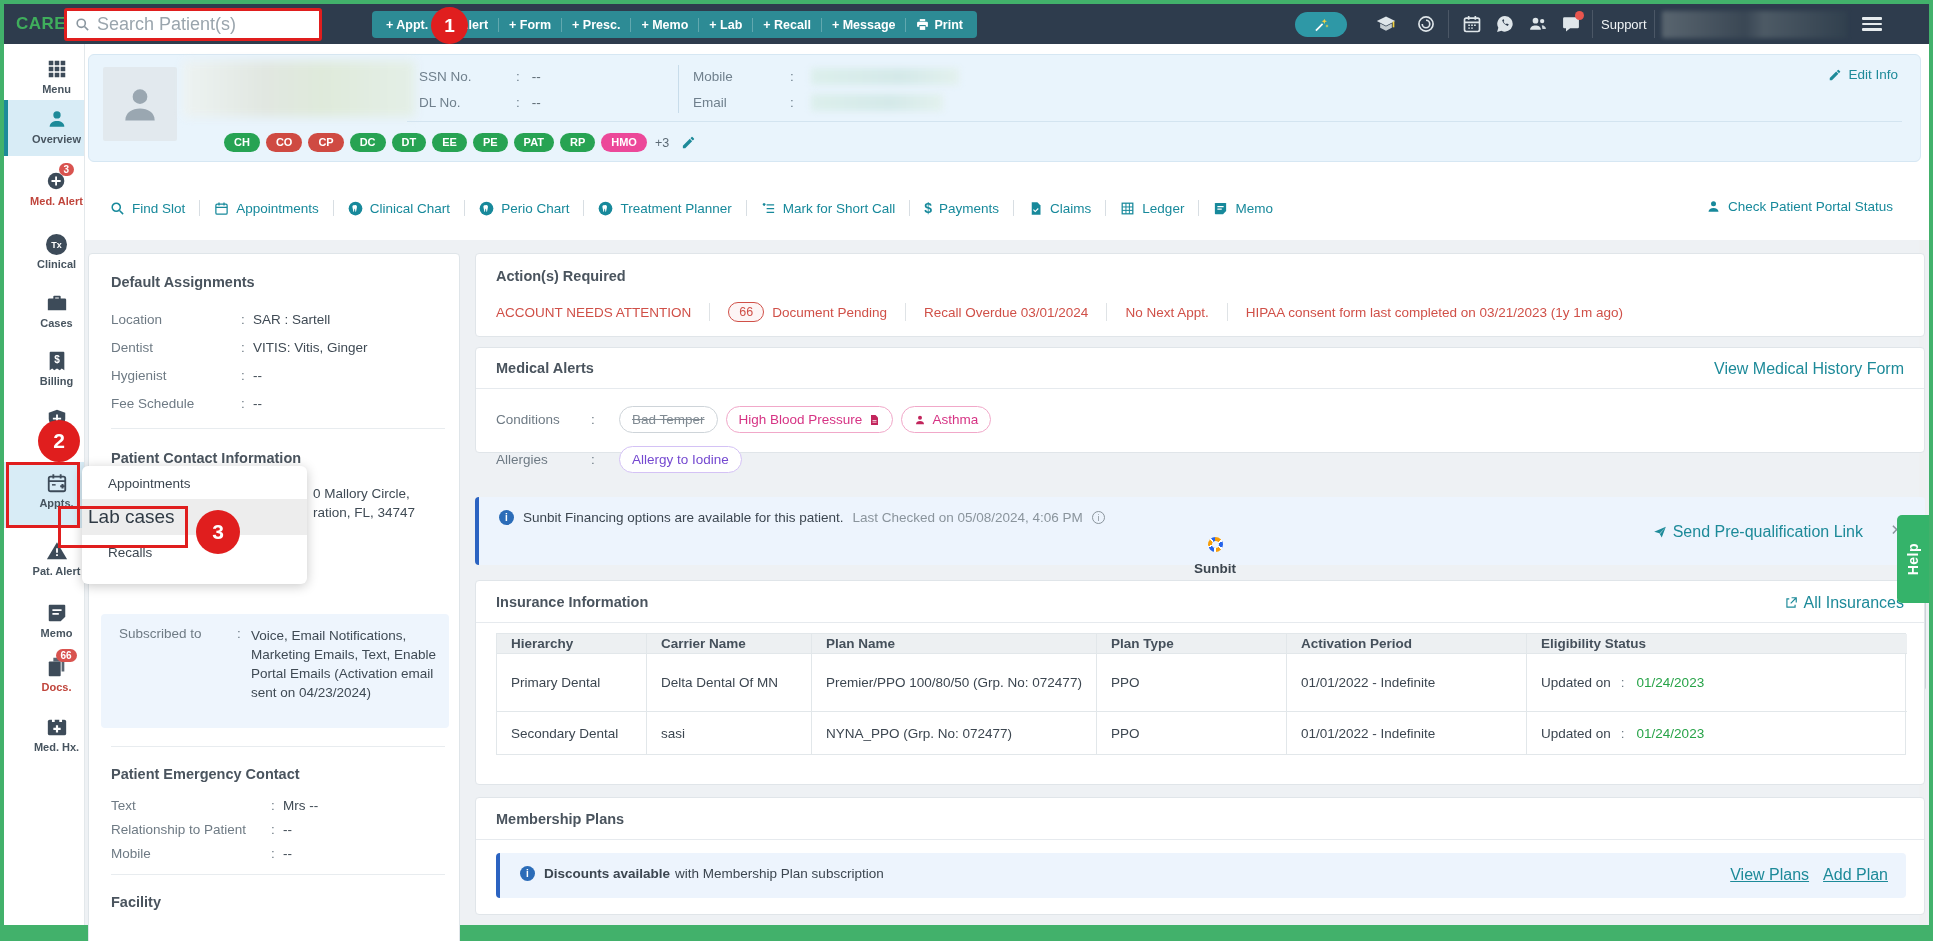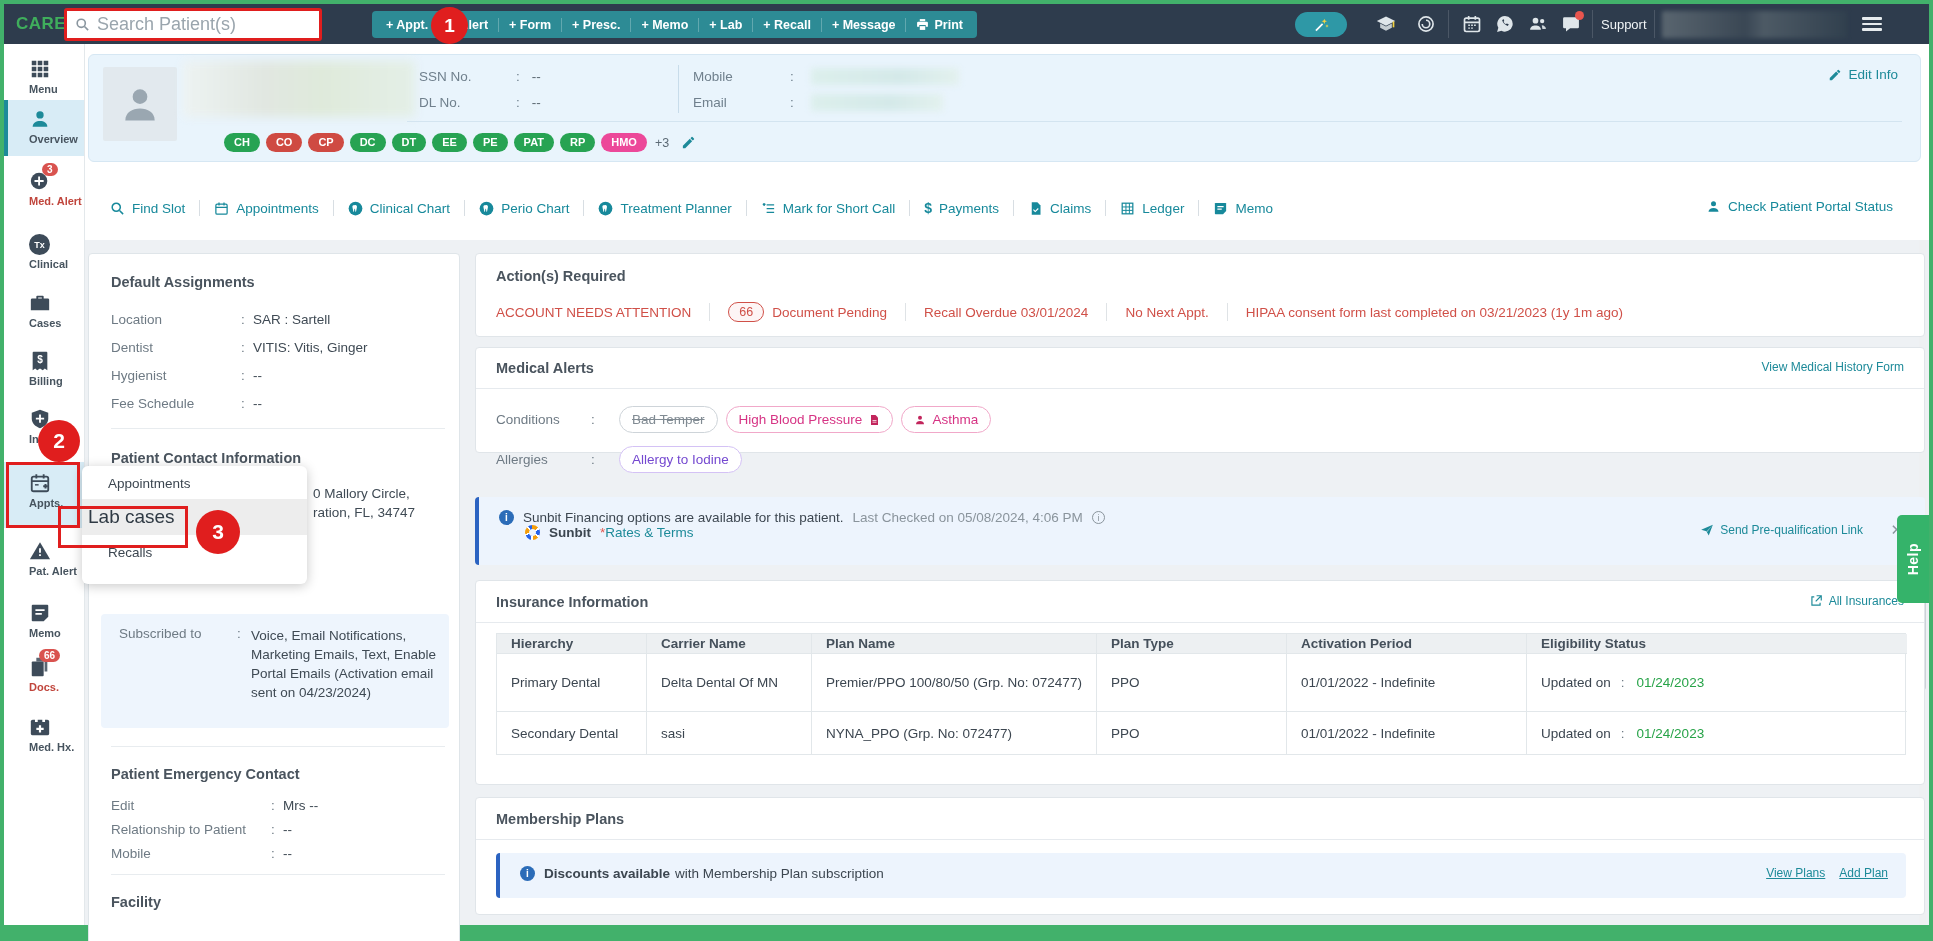--- a/index.html
+++ b/index.html
@@ -29,21 +29,21 @@
   .burger i { display:block; height:2.5px; background:#e6ebee; margin-bottom:3px; border-radius:1px; }
 
   
   .app-bg { position:absolute; left:4px; top:44px; width:1925px; height:881px; background:#fff; }
   .gray-zone { position:absolute; left:85px; top:240px; width:1844px; height:685px; background:#eef1f4; }
   .scroll-track { position:absolute; left:1919px; top:240px; width:7px; height:685px; background:#eef0f2; }
   .scroll-thumb { position:absolute; left:1919px; top:560px; width:7px; height:130px; background:#ccd2d7; border-radius:3px; }
 
   
   .sidebar { position:absolute; left:4px; top:44px; width:81px; height:881px; background:#fff; border-right:1px solid #e3e8eb; }
-  .sb-item { position:absolute; left:0; width:80px; display:flex; flex-direction:column; gap:3px; cursor:pointer;padding-left:25px; }
+  .sb-item { position:absolute; left:0; width:80px; display:flex; flex-direction:column; align-items:center; gap:3px; cursor:pointer;padding-left:25px; }
   .sb-item .ic { position:relative; width:22px; height:22px; color:#3d4b59; }
   .sb-item .ic svg { width:22px; height:22px; display:block; }
   .sb-item .lbl { font-size:11px; font-weight:bold; color:#47545f; }
   .sb-item.danger .lbl { color:#c0453c; }
   .sb-active-bg { position:absolute; left:0; width:80px; background:#d8ecf6; }
   .sb-active-bg.bordered { border-left:4px solid #1d8a99; }
   .sb-item.teal .ic { color:#1d8a99; }
   .sb-badge { position:absolute; top:-7px; left:13px; background:#d9534f; color:#fff; font-size:10px; font-weight:bold; border-radius:9px; padding:1.5px 5px; line-height:1; }
   .tx-icon { width:21px; height:21px; border-radius:50%; background:#3d4b59; color:#fff; font-size:9px; font-weight:bold; display:flex; align-items:center; justify-content:center; }
 
@@ -91,21 +91,21 @@
 
   
   .popup { position:absolute; left:82px; top:466px; width:225px; height:118px; background:#fff; border-radius:6px; box-shadow:0 2px 12px rgba(0,0,0,.22); z-index:30; }
   .popup-item { font-size:13.5px; color:#3c4650; padding:10px 0 8px 26px; cursor:pointer; }
   .popup-item.big { font-size:19px; color:#2f3a44; background:#ededed; padding:7px 0 7px 6px; }
 
   
   .card { position:absolute; background:#fff; border:1px solid #e0e5e9; border-radius:4px; }
   .card-title { position:absolute; left:20px; font-size:14.5px; font-weight:bold; color:#4a545e; }
   .card-hr { position:absolute; left:0; right:0; border-top:1px solid #e6eaee; }
-  .teal-link { color:#1d8a99; font-size:12px; display:flex; align-items:center; gap:6px; cursor:pointer; }
+  .teal-link { color:#1d8a99; font-size:16px; display:flex; align-items:center; gap:6px; cursor:pointer; }
   .teal-link svg { width:14px; height:14px; }
 
   .ar-row { position:absolute; left:20px; top:48px; display:flex; align-items:center; gap:18px; }
   .ar-item { color:#d05048; font-size:13.5px; white-space:nowrap; display:flex; align-items:center; gap:8px; }
   .ar-sep { width:1px; height:18px; background:#dfe3e6; }
   .ar-badge { border:1px solid #d05048; border-radius:12px; padding:2px 10px; font-size:12.5px; color:#d05048; background:#fdf5f5; }
 
   .ma-row { position:absolute; left:20px; display:flex; align-items:center; }
   .ma-label { width:95px; color:#6e7a84; font-size:13.5px; }
   .ma-colon { width:28px; color:#6e7a84; font-size:13.5px; }
@@ -538,21 +538,21 @@
 
     <div class="sub-box">
       <span class="l">Subscribed to</span>
       <span class="l colon"></span>
       <span class="v">Voice, Email Notifications, Marketing Emails, Text, Enable Portal Emails (Activation email sent on 04/23/2024)</span>
     </div>
 
     <div class="lp-hr" style="top:492px"></div>
     <div class="lp-title" style="top:512px">Patient Emergency Contact</div>
     <div class="lp-row wide" style="top:544px">
-      <span class="l">Edit</span>
+      <span class="l">Text</span>
         <span class="c colon"></span>
         <span class="v">Mrs --</span>
     </div>
     <div class="lp-row wide" style="top:568px">
       <span class="l">Relationship to Patient</span>
         <span class="c colon"></span>
         <span class="v">--</span>
     </div>
     <div class="lp-row wide" style="top:592px">
       <span class="l">Mobile</span>
@@ -619,21 +619,21 @@
     </div>
   </div>
 
   <div class="banner" style="left:475px; top:497px; width:1450px; height:68px; padding:13px 20px;">
     <div class="sb-line">
       <span class="info-dot">i</span>
       <span class="txt-dark">Sunbit Financing options are available for this patient.</span>
       <span class="txt-gray">Last Checked on 05/08/2024, 4:06 PM</span>
       <span class="info-outline">i</span>
     </div>
-    <div class="sb-line" style="margin-top:0; padding-left:26px;">
+    <div class="sb-line" style="margin-top:12px; padding-left:26px;flex-direction:column;">
       <span class="sunbit-logo"></span>
       <span class="txt-dark" style="font-weight:bold">Sunbit</span>
       <span style="font-size:13.5px;"><span class="star-red">*</span><span style="color:#1d8a99">Rates &amp; Terms</span></span>
     </div>
     <div class="teal-link" style="position:absolute; right:62px; top:26px;">
       <svg viewBox="0 0 24 24" fill="currentColor">
           <path d="M2 11.5 22 3l-7 18.5-4-7.5z"></path>
           <path fill="#edf4fd" d="M11 14 22 3l-9.4 12.6z" opacity=".5"></path>
         </svg>
       <span>Send Pre-qualification Link</span>

